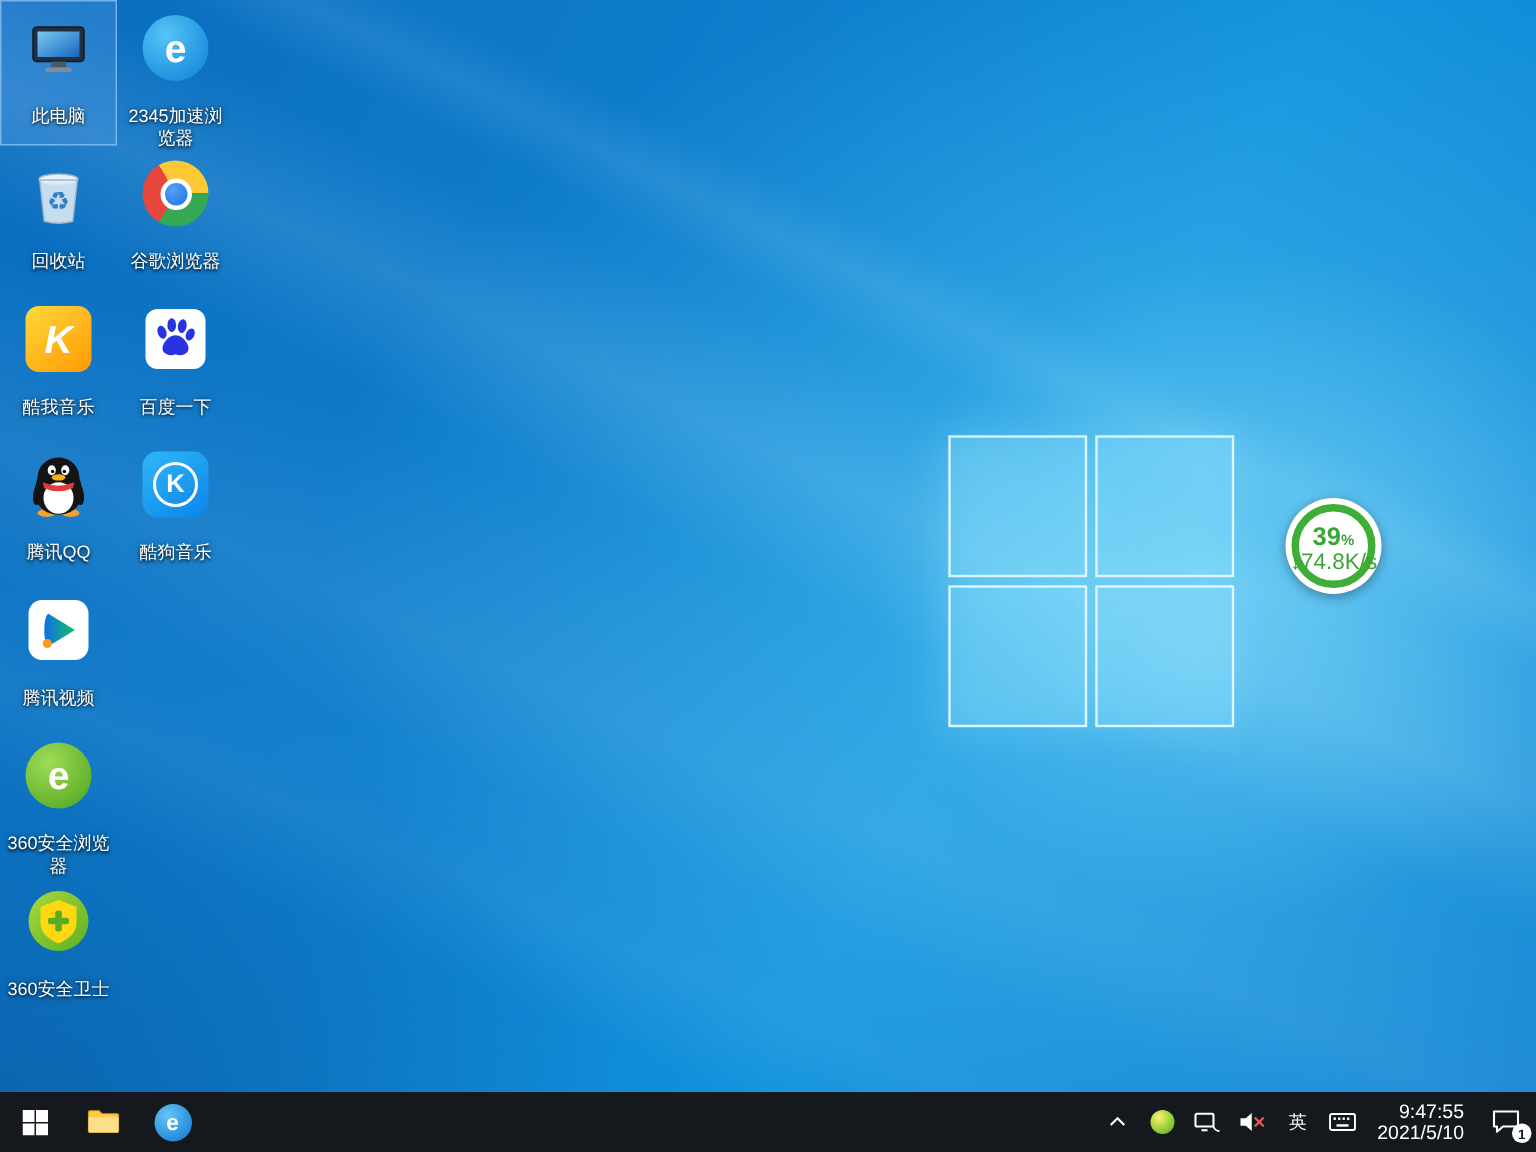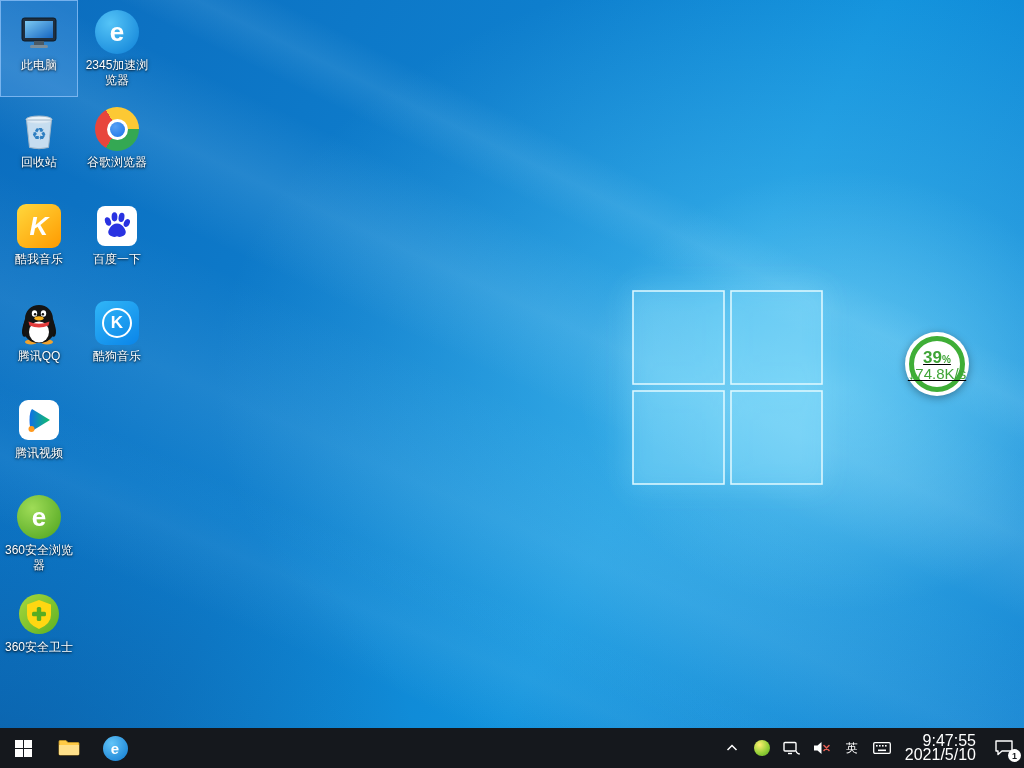--- a/index.html
+++ b/index.html
@@ -23,21 +23,21 @@
   .win-logo{position:absolute;left:632px;top:290px;filter:drop-shadow(0 0 14px rgba(160,235,255,.85));}
 
   
   .icon-col{position:absolute;top:0;display:flex;flex-direction:column;}
   .col1{left:0;}
   .col2{left:78px;}
   .dicon{width:78px;height:97px;display:flex;flex-direction:column;align-items:center;
     padding-top:9px;box-sizing:border-box;border:1px solid transparent;cursor:default;}
   .dicon.selected{background:rgba(100,165,235,.28);border:1px solid rgba(160,205,255,.65);}
   .art{width:44px;height:44px;display:flex;align-items:center;justify-content:center;position:relative;}
-  .dlabel{margin-top:4px;font-size:12px;line-height:15px;color:#fff;text-align:center;max-width:74px;
+  .dlabel{margin-top:16px;font-size:12px;line-height:15px;color:#fff;text-align:center;max-width:74px;
     text-shadow:0 1px 2px rgba(0,0,0,.8),0 0 4px rgba(0,0,0,.45);word-break:break-all;}
 
   .art-box{width:44px;height:44px;display:flex;align-items:center;justify-content:center;}
   .art-kuwo{border-radius:9px;background:linear-gradient(140deg,#ffd83d,#ff9a00);}
   .kuwo-k{color:#fff;font-size:26px;font-weight:bold;font-style:italic;}
   .art-360b{border-radius:50%;background:radial-gradient(circle at 35% 30%,#9fdc57,#4ca21d);}
   .art-2345{border-radius:50%;background:radial-gradient(circle at 35% 30%,#55c4f7,#0c7fd6);}
   .big-e{color:#fff;font-size:26px;font-weight:bold;}
   .art-360sm{width:44px;height:44px;display:grid;grid-template-columns:1fr 1fr;grid-template-rows:1fr 1fr;gap:3px;
     padding:3px;box-sizing:border-box;}
@@ -46,40 +46,40 @@
   .art-chrome{width:44px;height:44px;border-radius:50%;
     background:conic-gradient(from 210deg,#e8453c 0 120deg,#fcc934 120deg 240deg,#34a853 240deg 360deg);
     display:flex;align-items:center;justify-content:center;}
   .chrome-ring{width:21px;height:21px;border-radius:50%;background:#fff;display:flex;align-items:center;justify-content:center;}
   .chrome-core{width:15px;height:15px;border-radius:50%;background:radial-gradient(circle at 35% 30%,#57a0f4,#1a73e8);}
   .art-kugou{border-radius:10px;background:linear-gradient(145deg,#31b6f7,#0a85e9);}
   .kugou-ring{width:30px;height:30px;border:2.5px solid #fff;border-radius:50%;color:#fff;font-weight:bold;font-size:17px;
     display:flex;align-items:center;justify-content:center;box-sizing:border-box;}
 
   
-  .dl-widget{position:absolute;left:905px;top:332px;width:64px;height:64px;border-radius:50%;background:#fff;
-    box-shadow:0 2px 8px rgba(0,0,0,.35);display:flex;align-items:center;justify-content:center;cursor:pointer;text-decoration:underline;}
+  .dl-widget{position:absolute;left:857px;top:332px;width:64px;height:64px;border-radius:50%;background:#fff;
+    box-shadow:0 2px 8px rgba(0,0,0,.35);display:flex;align-items:center;justify-content:center;cursor:pointer;}
   .dl-ring{width:56px;height:56px;border-radius:50%;border:5px solid #3fae37;box-sizing:border-box;background:#fff;
     display:flex;flex-direction:column;align-items:center;justify-content:center;}
   .dl-pct{color:#3fa437;font-weight:bold;font-size:17px;line-height:17px;}
   .dl-pct .sign{font-size:10px;}
   .dl-speed{color:#3fa437;font-size:15px;line-height:11px;}
 
   
   .taskbar{position:absolute;left:0;bottom:0;width:1024px;height:40px;background:#15181d;display:flex;z-index:5;}
   .tb-left{display:flex;}
   .tb-btn{width:46px;height:40px;display:flex;align-items:center;justify-content:center;cursor:pointer;}
   .tb-e{width:25px;height:25px;border-radius:50%;background:radial-gradient(circle at 35% 30%,#62c4f8,#0e78cf);
     color:#fff;font-size:15px;font-weight:bold;display:flex;align-items:center;justify-content:center;}
   .tb-right{margin-left:auto;display:flex;align-items:center;}
   .tray-item{height:40px;min-width:24px;padding:0 3px;display:flex;align-items:center;justify-content:center;
     color:#fff;font-size:12px;cursor:pointer;}
   .tray-360{width:16px;height:16px;border-radius:50%;
     background:radial-gradient(circle at 35% 30%,#ffef70,#96d038 55%,#58a51f);}
-  .clock{padding:0 8px;color:#fff;font-size:16px;text-align:right;line-height:14px;cursor:pointer;}
+  .clock{padding:0 8px;color:#fff;font-size:13px;text-align:right;line-height:14px;cursor:pointer;}
   .action-center{position:relative;width:40px;height:40px;display:flex;align-items:center;justify-content:center;cursor:pointer;}
   .ac-badge{position:absolute;right:3px;bottom:6px;min-width:13px;height:13px;border-radius:7px;background:#fff;
     color:#15181d;font-size:9px;font-weight:bold;display:flex;align-items:center;justify-content:center;padding:0 1px;box-sizing:border-box;}
 </style>
 </head>
 <body>
 
 <div class="desktop">
 
   <div class="beam b1"></div>

